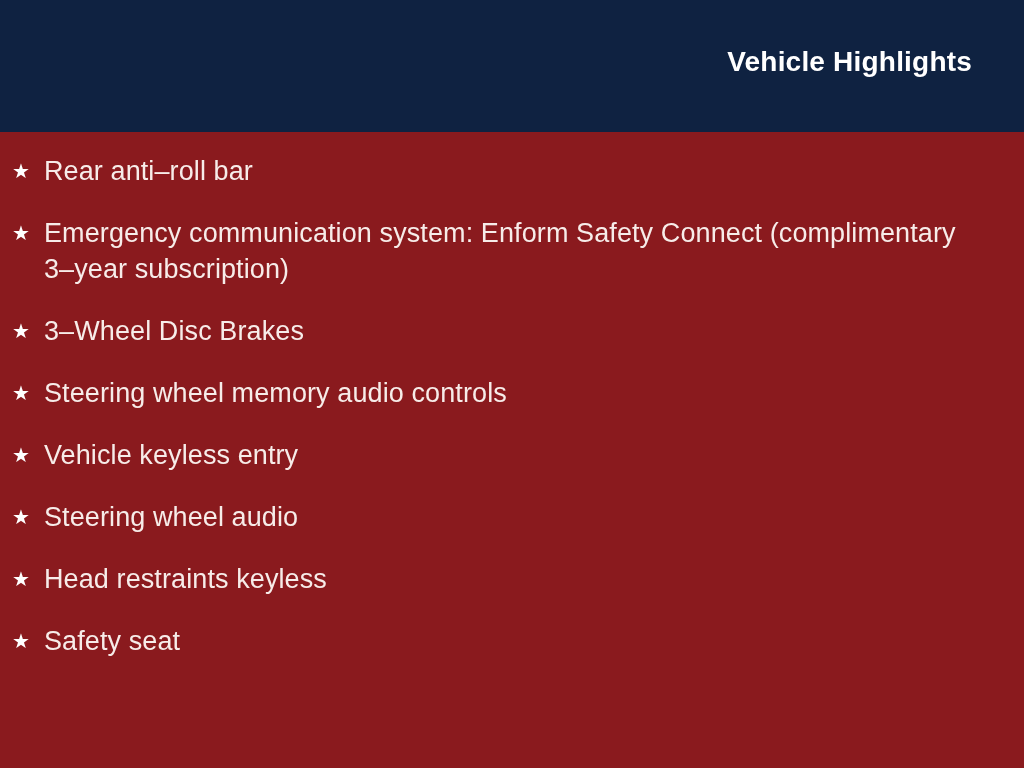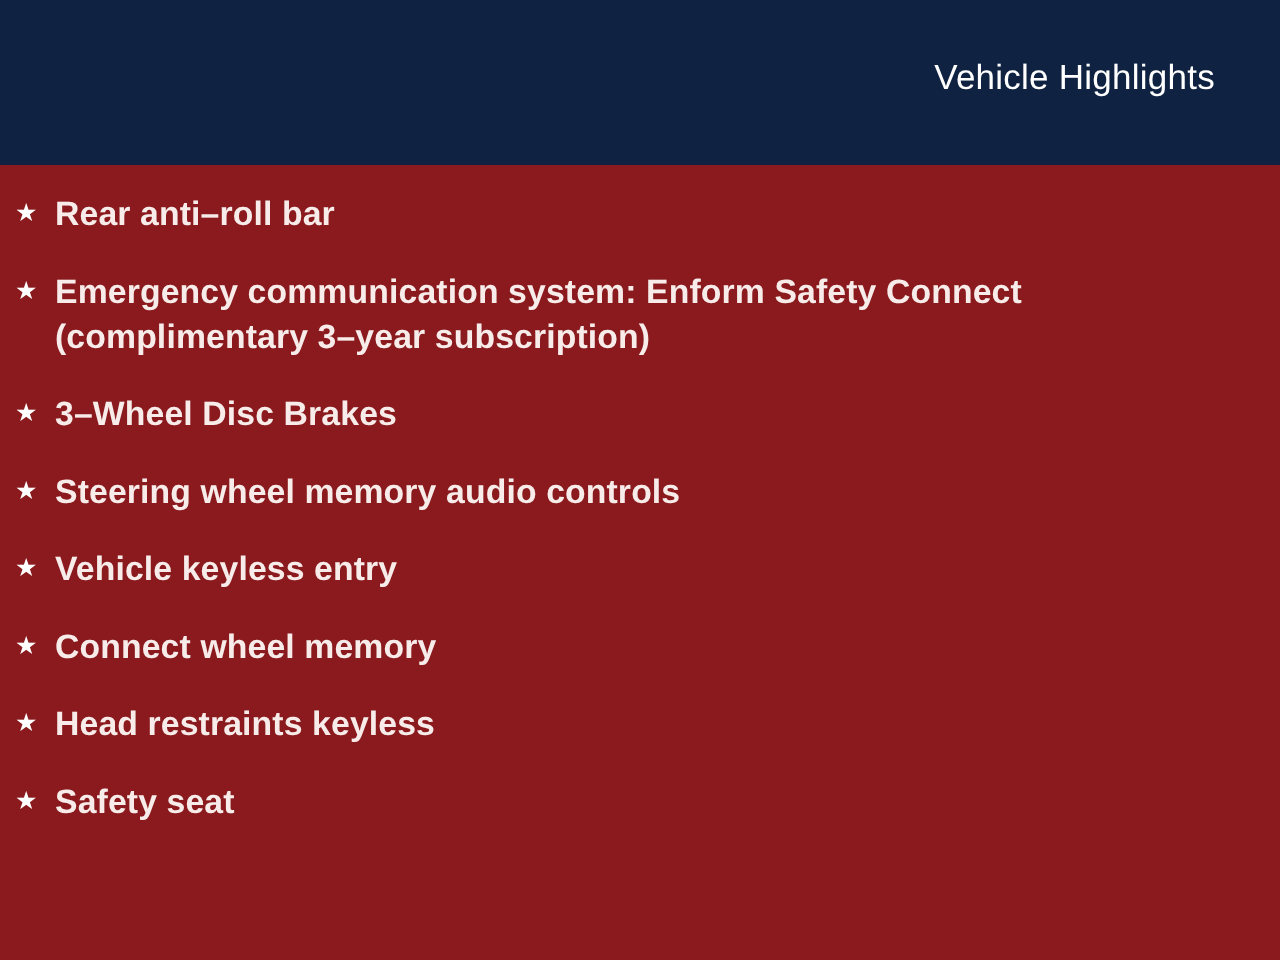--- a/index.html
+++ b/index.html
@@ -23,21 +23,21 @@
     left: 0;
     width: 1024px;
     height: 132px;
     background: #0f2241;
   }
   #slide-title {
     position: absolute;
     right: 52px;
     top: 46px;
     font-size: 28px;
-    font-weight: normal;
+    font-weight: bold;
     color: #ffffff;
     letter-spacing: 0.2px;
     white-space: nowrap;
   }
   #bullet-list {
     position: absolute;
     left: 0;
     top: 132px;
     width: 1024px;
     height: 636px;
@@ -60,21 +60,21 @@
     width: 32px;
     font-size: 20px;
     line-height: 36px;
     color: #ffffff;
     text-align: left;
     user-select: none;
   }
   .bullet-text {
     flex: 1 1 auto;
     font-size: 27px;
-    font-weight: 700;
+    font-weight: 400;
     line-height: 36px;
     color: #f7ece9;
     letter-spacing: 0.1px;
   }
 </style>
 </head>
 <body>
 
 <div id="slide">
 
@@ -104,21 +104,21 @@
       <span class="bullet-text">Steering wheel memory audio controls</span>
     </li>
 
     <li class="bullet-item">
       <span class="star-icon">★</span>
       <span class="bullet-text">Vehicle keyless entry</span>
     </li>
 
     <li class="bullet-item">
       <span class="star-icon">★</span>
-      <span class="bullet-text">Connect wheel memory</span>
+      <span class="bullet-text">Steering wheel audio</span>
     </li>
 
     <li class="bullet-item">
       <span class="star-icon">★</span>
       <span class="bullet-text">Head restraints keyless</span>
     </li>
 
     <li class="bullet-item">
       <span class="star-icon">★</span>
       <span class="bullet-text">Safety seat</span>

